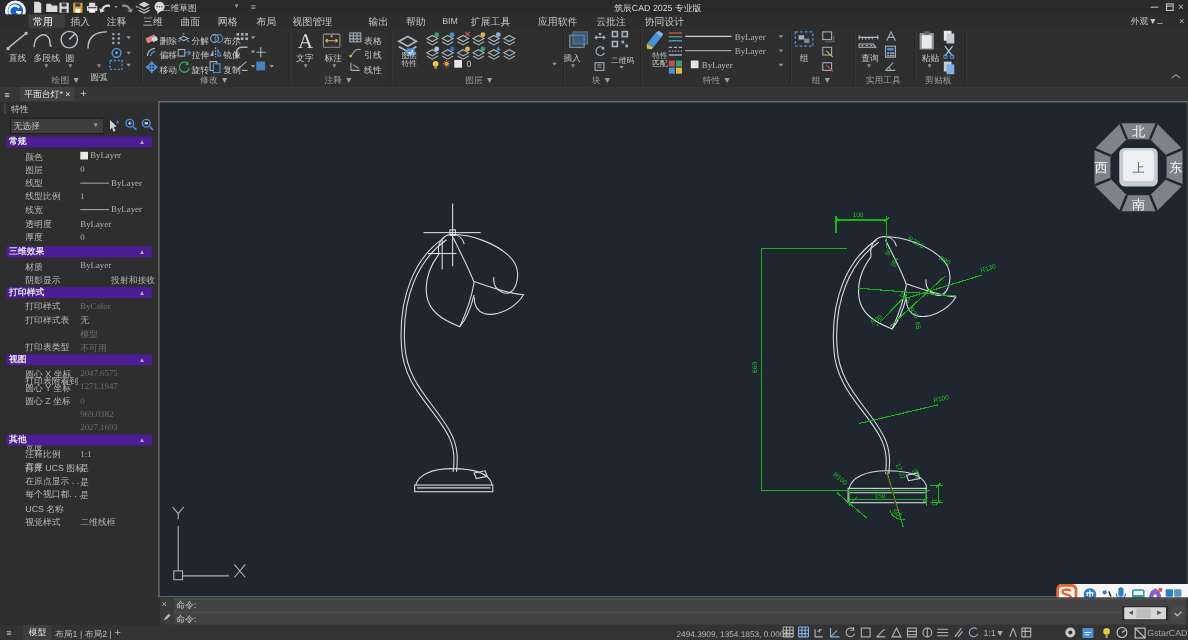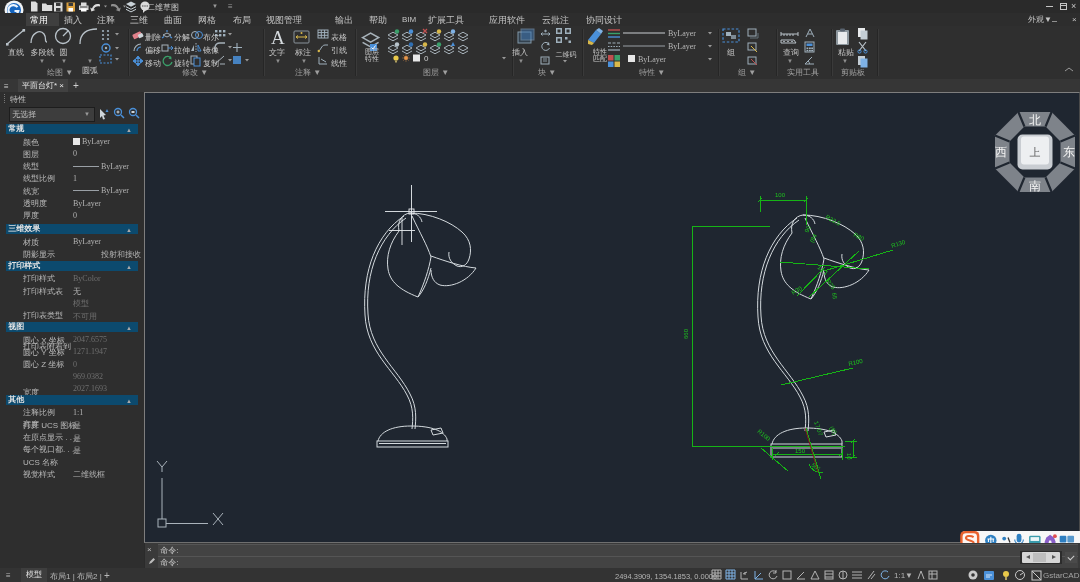--- a/index.html
+++ b/index.html
@@ -14,21 +14,21 @@
 
 #ribbon{left:0;top:26px;width:1080px;height:53px;background:#2f2f2f;border-bottom:1px solid #262626;}
 .glabel{position:absolute;top:67px;height:10px;font-size:8px;color:#9f9f9f;text-align:center;}
 .blabel{position:absolute;font-size:8px;color:#c8c8c8;text-align:center;}
 .slabel{position:absolute;font-size:8px;color:#c8c8c8;}
 .dv{color:#8f8f8f;font-size:6px;}
 
 #filetabs{left:0;top:79px;width:1080px;height:13px;background:#363636;border-bottom:1px solid #5c5c5c;}
 
 #leftpanel{left:0;top:92px;width:144px;height:476px;background:#2e2e2e;font-size:8px;color:#c0c0c0;}
-.sech{position:absolute;left:6px;width:132px;height:10px;line-height:10px;font-size:8px;color:#e2e2e2;font-weight:bold;background:#0c4a6e;}
+.sech{position:absolute;left:6px;width:132px;height:10px;line-height:10px;font-size:8px;color:#e2e2e2;font-weight:bold;background:#4c1d95;}
 
 #canvas{left:144px;top:92px;width:934px;height:449px;background:#1f2630;border-top:1px solid #7e7e7e;border-left:1px solid #7e7e7e;border-bottom:1px solid #6f6f6f;border-right:1px solid #4a4a4a;}
 #cmdtext{left:73px;top:113px;color:#dfe3e6;font-size:9px;line-height:13.2px;white-space:pre;font-family:"Liberation Sans",sans-serif;}
 
 #cmdarea{left:145px;top:543px;width:935px;height:25px;background:#3a3a3a;}
 .cmdrow{position:absolute;left:13px;width:920px;height:11px;background:#434343;border-top:1px solid #555;color:#cccccc;font-size:8px;line-height:11px;}
 
 #statusbar{left:0;top:568px;width:1080px;height:14px;background:#333333;color:#b9b9b9;font-size:8px;}
 </style></head>
 <body>
@@ -66,20 +66,21 @@
           <path d="M3,8.4 l0,3 3,-3"></path>
           <circle cx="2.8" cy="4.6" r="0.75" fill="#555"></circle>
           <circle cx="5" cy="4.6" r="0.75" fill="#555"></circle>
           <circle cx="7.2" cy="4.6" r="0.75" fill="#555"></circle>
         </g>
  </g>
 </svg>
 <div class="abs" style="left:147px;top:2px;color:#cccccc;font-size:8px;">二维草图</div>
 <div class="abs" style="left:212px;top:3px;color:#999;font-size:6px;">▼</div>
 <div class="abs" style="left:228px;top:2px;color:#9a9a9a;font-size:8px;">≡</div>
+<div class="abs" id="title">筑辰CAD 2025 专业版</div>
 <div class="abs" style="left:1046px;top:6px;width:7px;height:1px;background:#c4c4c4;"></div>
 <div class="abs" style="left:1060px;top:3px;width:5px;height:5px;border:1px solid #c4c4c4;"></div>
 <div class="abs" style="left:1060px;top:5px;width:6px;height:1px;background:#c4c4c4;"></div>
 <div class="abs" style="left:1071px;top:1px;color:#c4c4c4;font-size:9px;">×</div>
 
 <div class="abs" id="tabrow">
   <div id="tabactive"></div>
   <div class="tab" style="left:30px;color:#fff;">常用</div>
   <div class="tab" style="left:64px;">插入</div>
   <div class="tab" style="left:97px;">注释</div>
@@ -549,21 +550,21 @@
       <div class="abs" style="left:14px;top:346.8px;width:130px;height:12px;"></div>
       <div class="abs" style="left:23px;top:346.8px;font-size:8px;color:#b9b9b9;">圆心 Y 坐标</div>
       <div class="abs" style="left:73px;top:347.3px;font-size:8px;font-family:'Liberation Serif',serif;color:#6f6f6f;">1271.1947</div>
       <div class="abs" style="left:14px;top:359.1px;width:130px;height:12px;"></div>
       <div class="abs" style="left:23px;top:359.1px;font-size:8px;color:#b9b9b9;">圆心 Z 坐标</div>
       <div class="abs" style="left:73px;top:359.6px;font-size:8px;font-family:'Liberation Serif',serif;color:#6f6f6f;">0</div>
       <div class="abs" style="left:14px;top:371.4px;width:130px;height:12px;"></div>
       <div class="abs" style="left:23px;top:371.4px;font-size:8px;color:#b9b9b9;margin-top:48px;">高度</div>
       <div class="abs" style="left:73px;top:371.9px;font-size:8px;font-family:'Liberation Serif',serif;color:#6f6f6f;">969.0382</div>
       <div class="abs" style="left:14px;top:383.7px;width:130px;height:12px;"></div>
-      <div class="abs" style="left:23px;top:387px;font-size:8px;color:#b9b9b9;">宽度</div>
+      <div class="abs" style="left:23px;top:401px;font-size:8px;color:#b9b9b9;">宽度</div>
       <div class="abs" style="left:73px;top:384.2px;font-size:8px;font-family:'Liberation Serif',serif;color:#6f6f6f;">2027.1693</div>
       <div class="abs sech" style="top:395px;">&nbsp;其他<span style="position:absolute;right:6px;top:1px;font-size:6px;color:#aaa;">▲</span></div>
       <div class="abs" style="left:14px;top:407.4px;width:130px;height:12px;"></div>
       <div class="abs" style="left:23px;top:407.4px;font-size:8px;color:#b9b9b9;">注释比例</div>
       <div class="abs" style="left:73px;top:407.9px;font-size:8px;font-family:'Liberation Serif',serif;color:#b3b3b3;text-align:center;">1:1</div>
       <div class="abs" style="left:14px;top:419.7px;width:130px;height:12px;"></div>
       <div class="abs" style="left:23px;top:419.7px;font-size:8px;color:#b9b9b9;">打开 UCS 图标</div>
       <div class="abs" style="left:73px;top:420.2px;font-size:8px;font-family:'Liberation Sans',sans-serif;color:#b3b3b3;">是</div>
       <div class="abs" style="left:14px;top:432px;width:130px;height:12px;"></div>
       <div class="abs" style="left:23px;top:432px;font-size:8px;color:#b9b9b9;">在原点显示 . . .</div>

